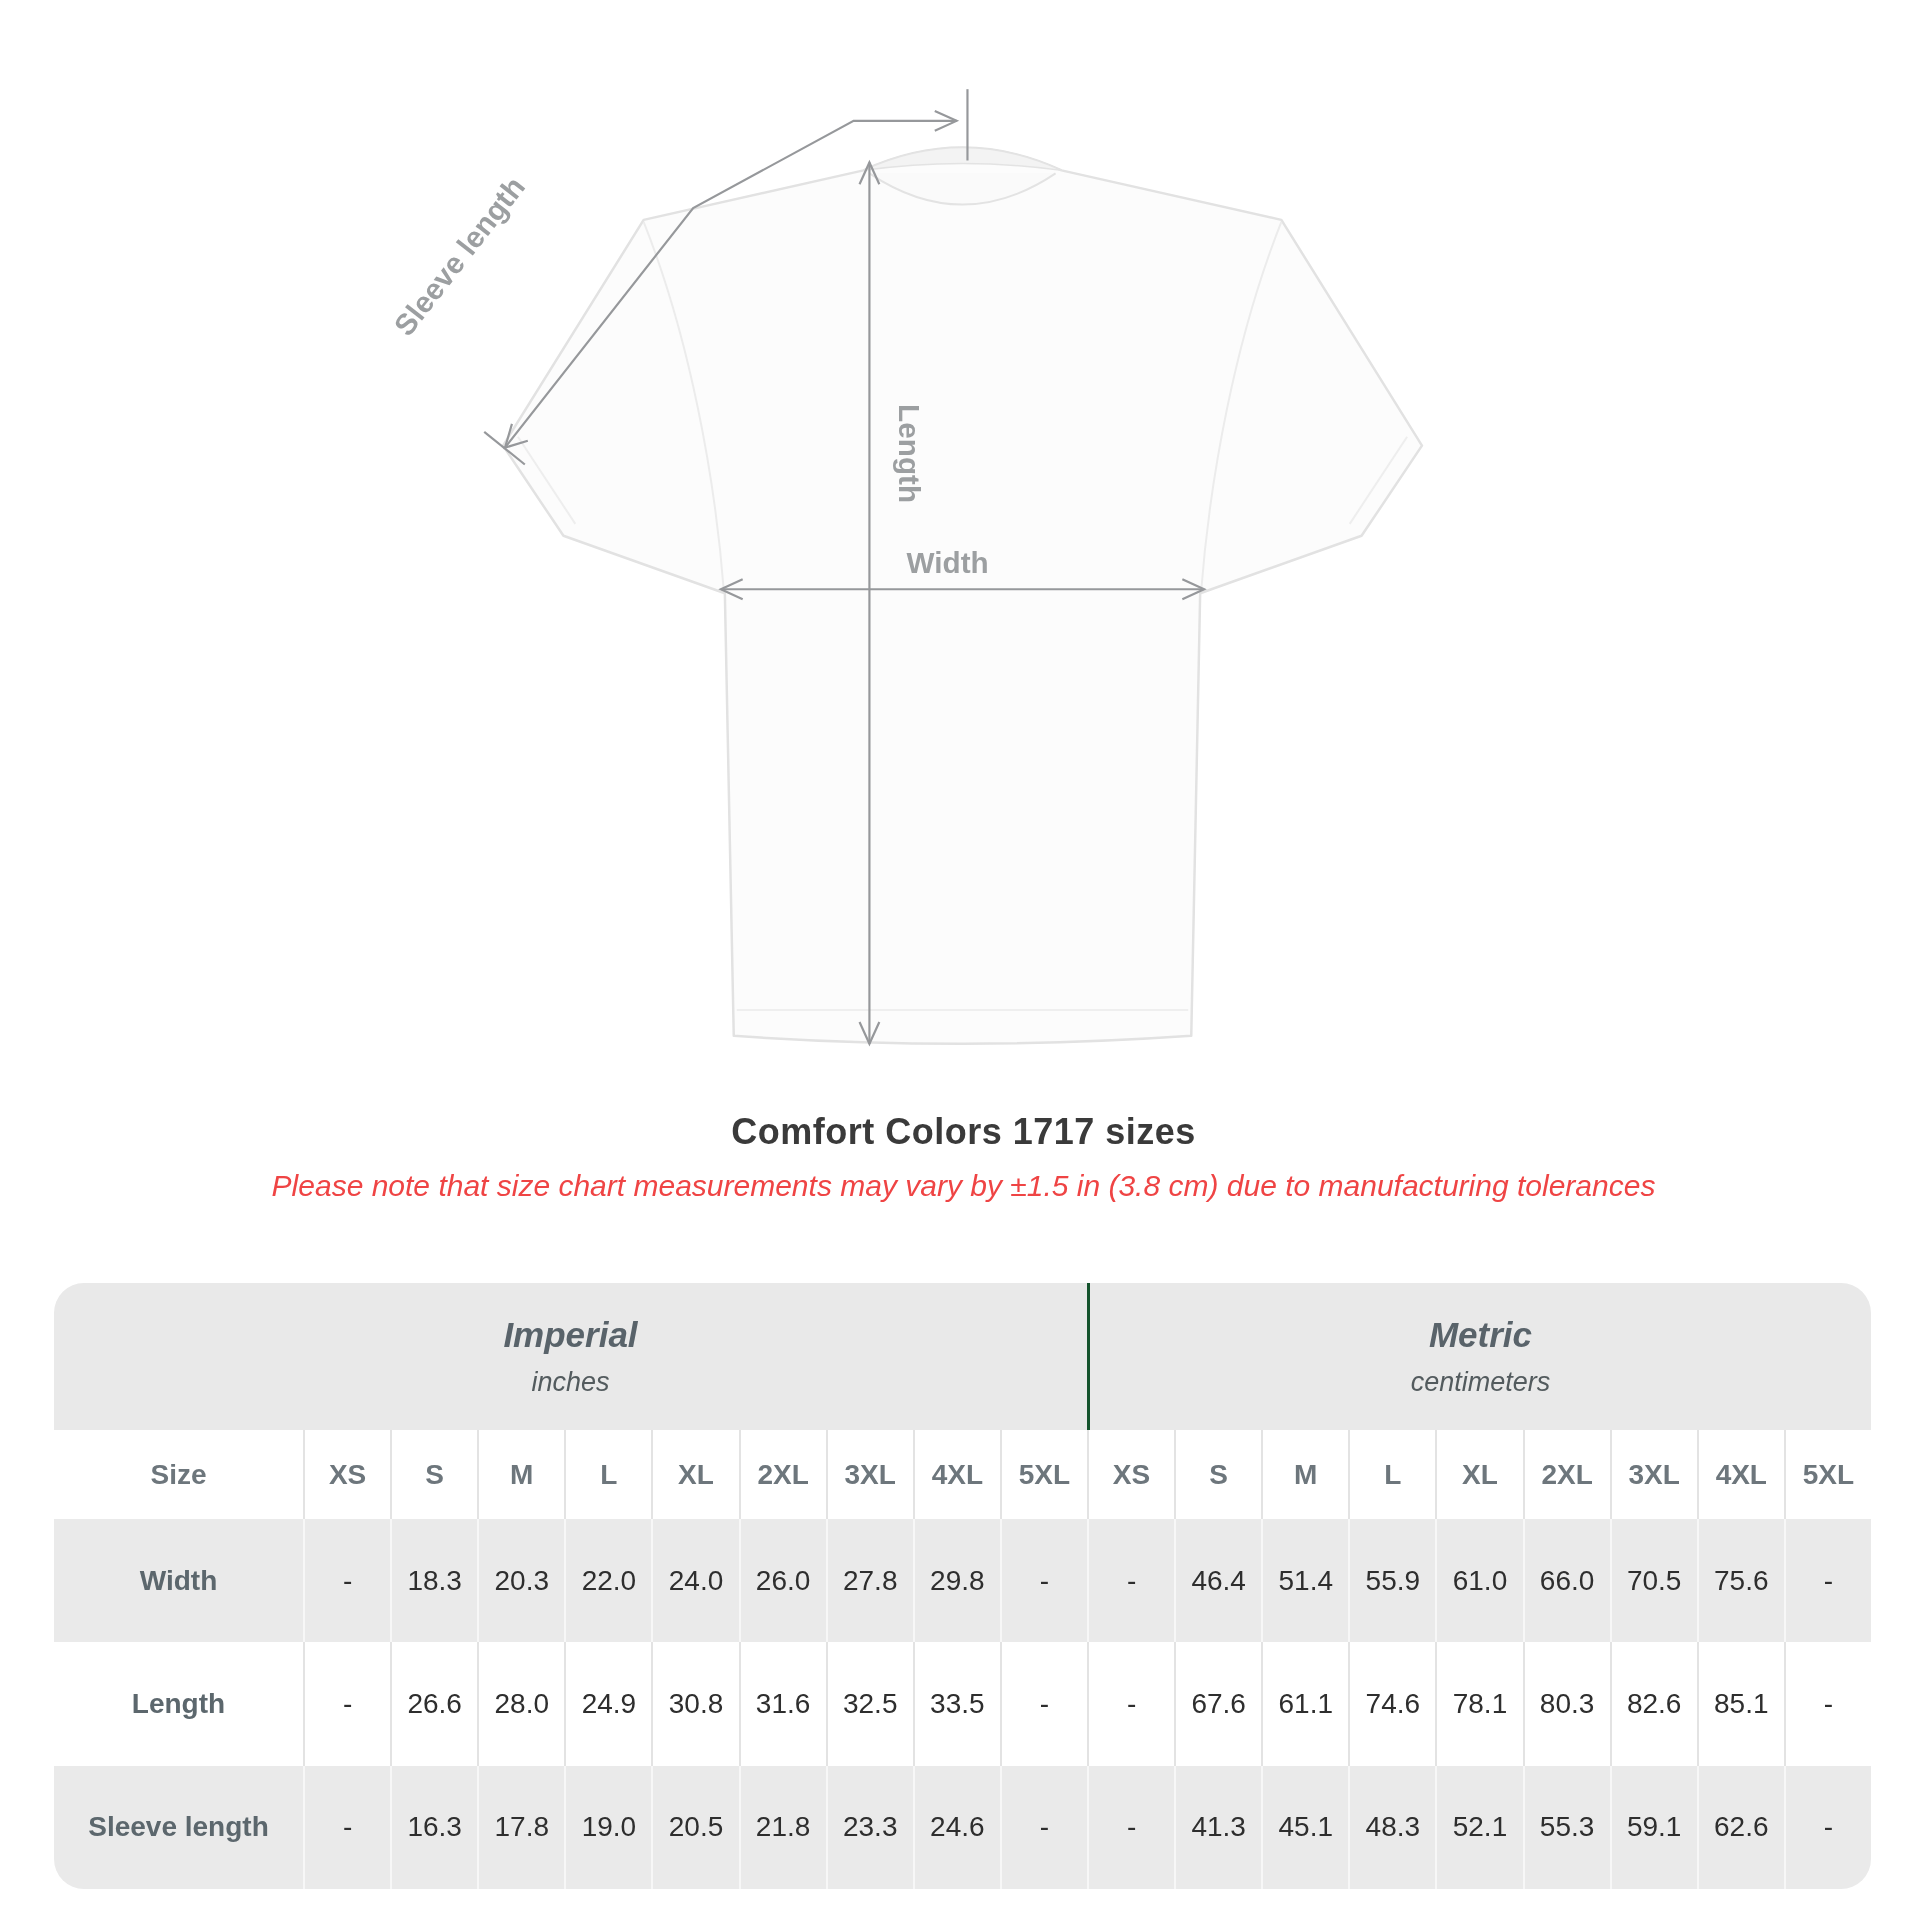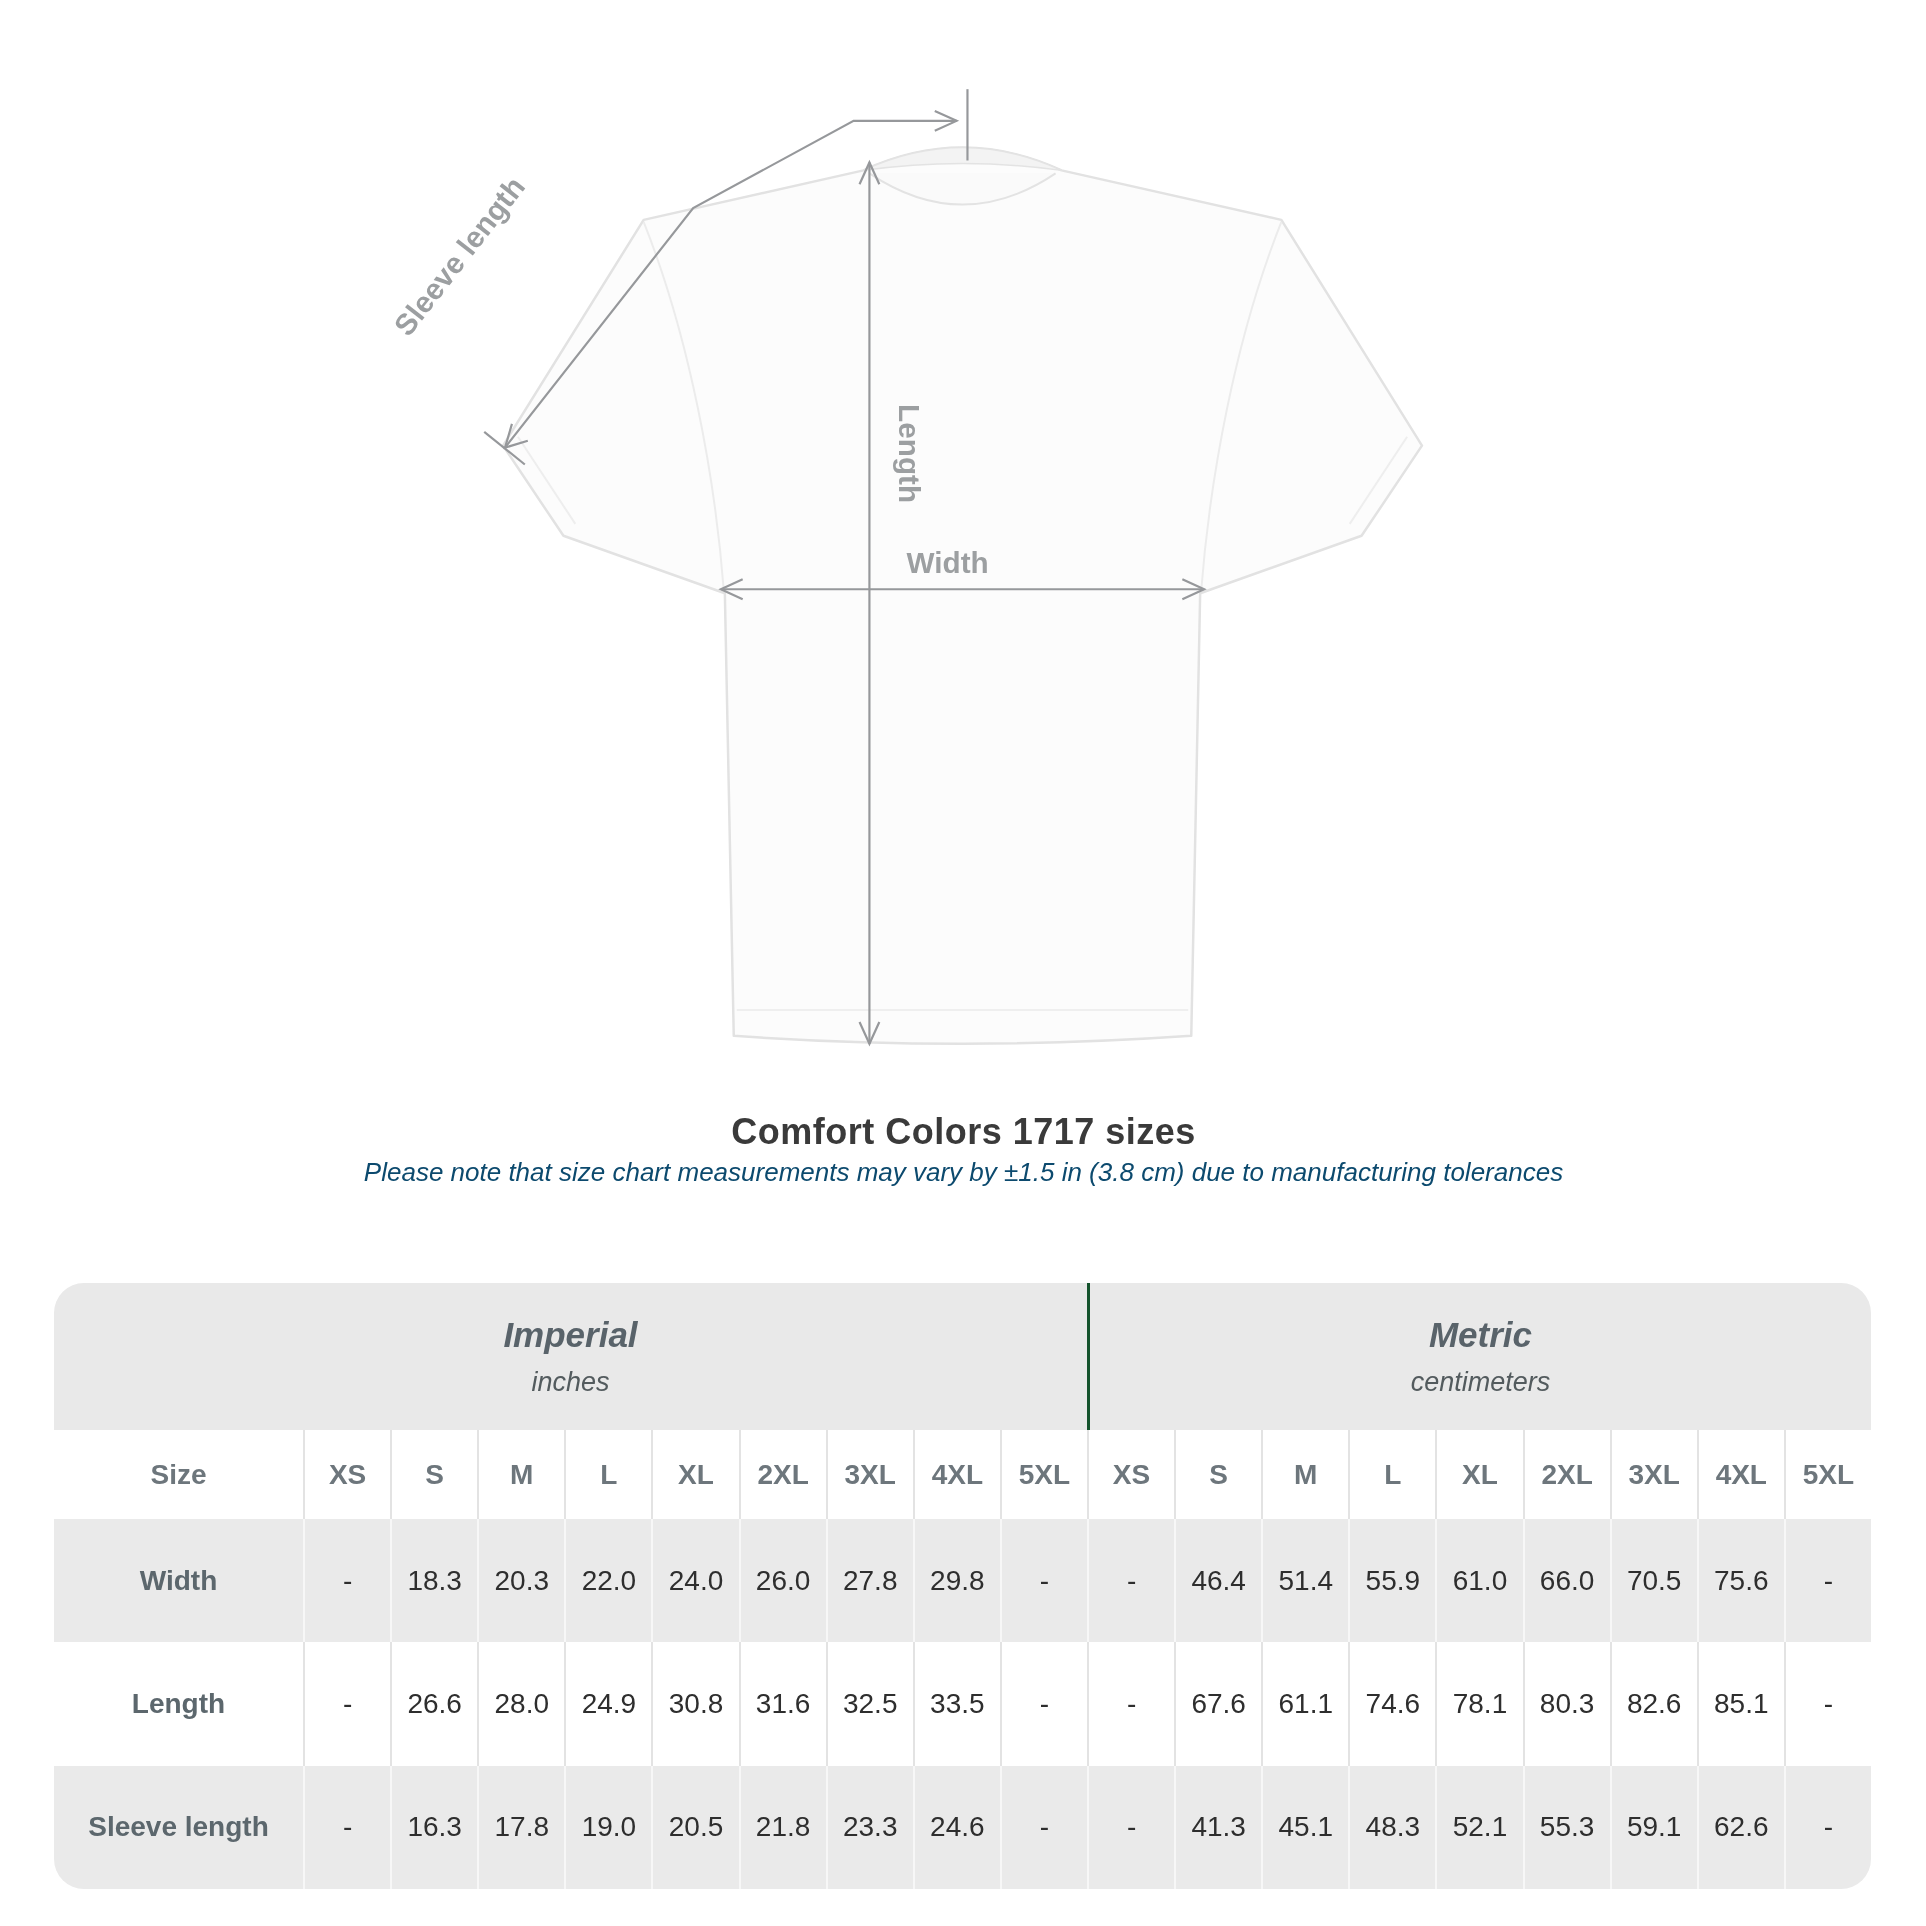--- a/index.html
+++ b/index.html
@@ -5,21 +5,21 @@
   html,body{margin:0;padding:0;background:#ffffff;}
   .page{
     position:relative;width:1927px;height:1927px;background:#ffffff;overflow:hidden;
     font-family:"Liberation Sans",sans-serif;
   }
   .diagram{position:absolute;left:0;top:0;width:1927px;height:1129px;}
   .diagram svg{display:block;}
 
   .title-block{position:absolute;left:0;top:1111px;width:1927px;text-align:center;}
   .chart-title{margin:0;font-size:36px;font-weight:bold;color:#3a3a3a;letter-spacing:0.5px;}
-  .chart-subtitle{margin:4px 0 0 0;font-size:26px;font-style:italic;color:#0c4a6e;}
+  .chart-subtitle{margin:16px 0 0 0;font-size:30px;font-style:italic;color:#ef4444;}
 
   .table-wrap{
     position:absolute;left:54px;top:1283px;width:1817px;height:606px;
     border-radius:30px;overflow:hidden;background:#ffffff;
   }
   table.size-table{
     width:100%;height:100%;border-collapse:separate;border-spacing:0;table-layout:fixed;
   }
   col.c-label{width:249px;}
   .size-table th,.size-table td{

